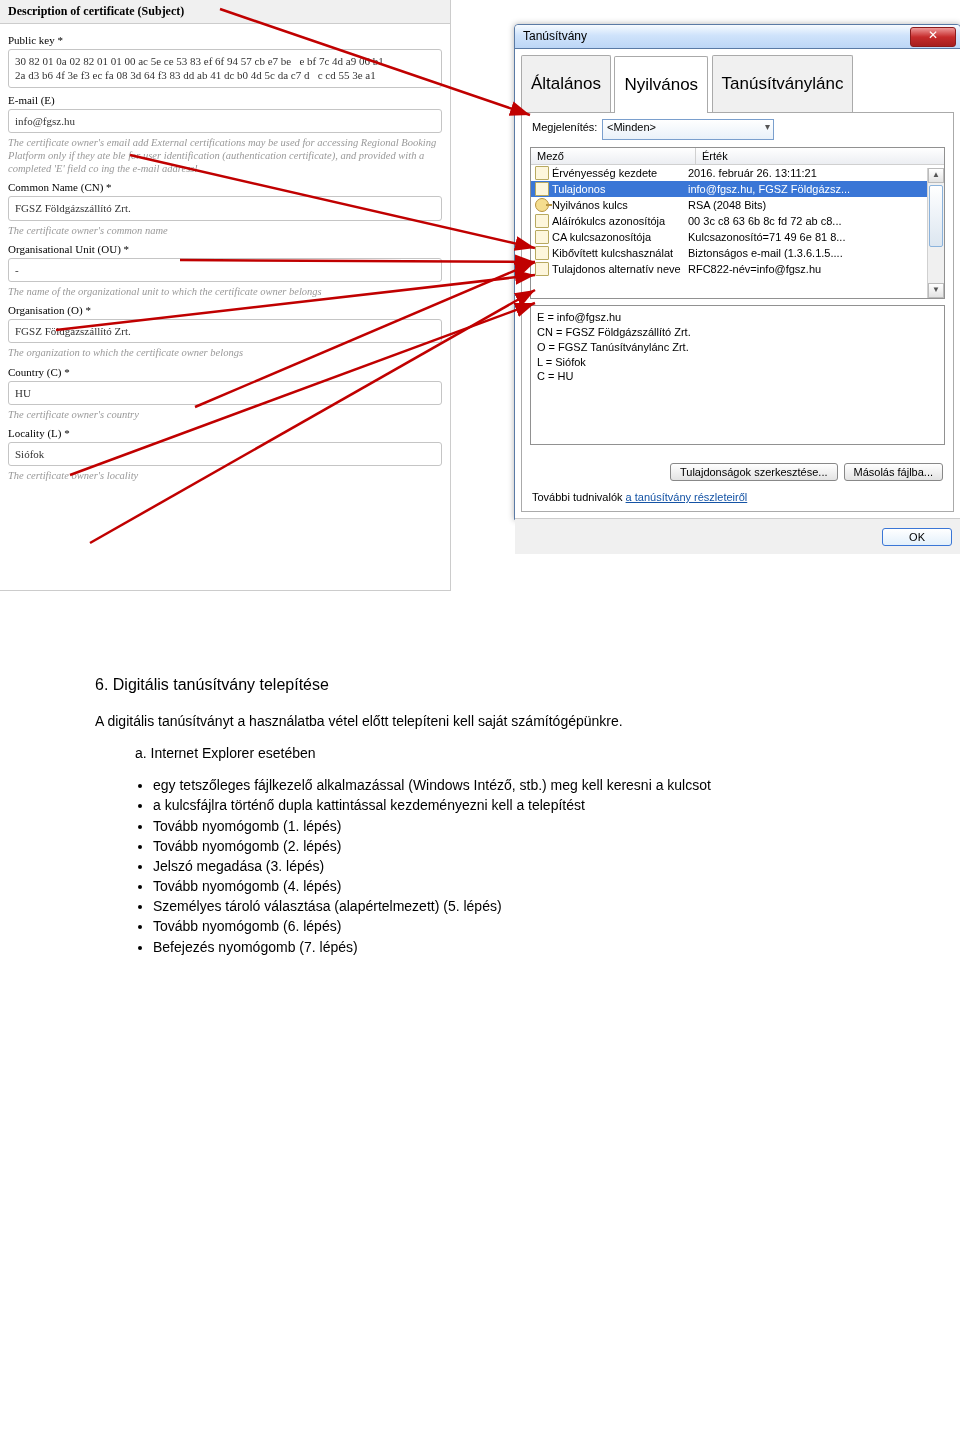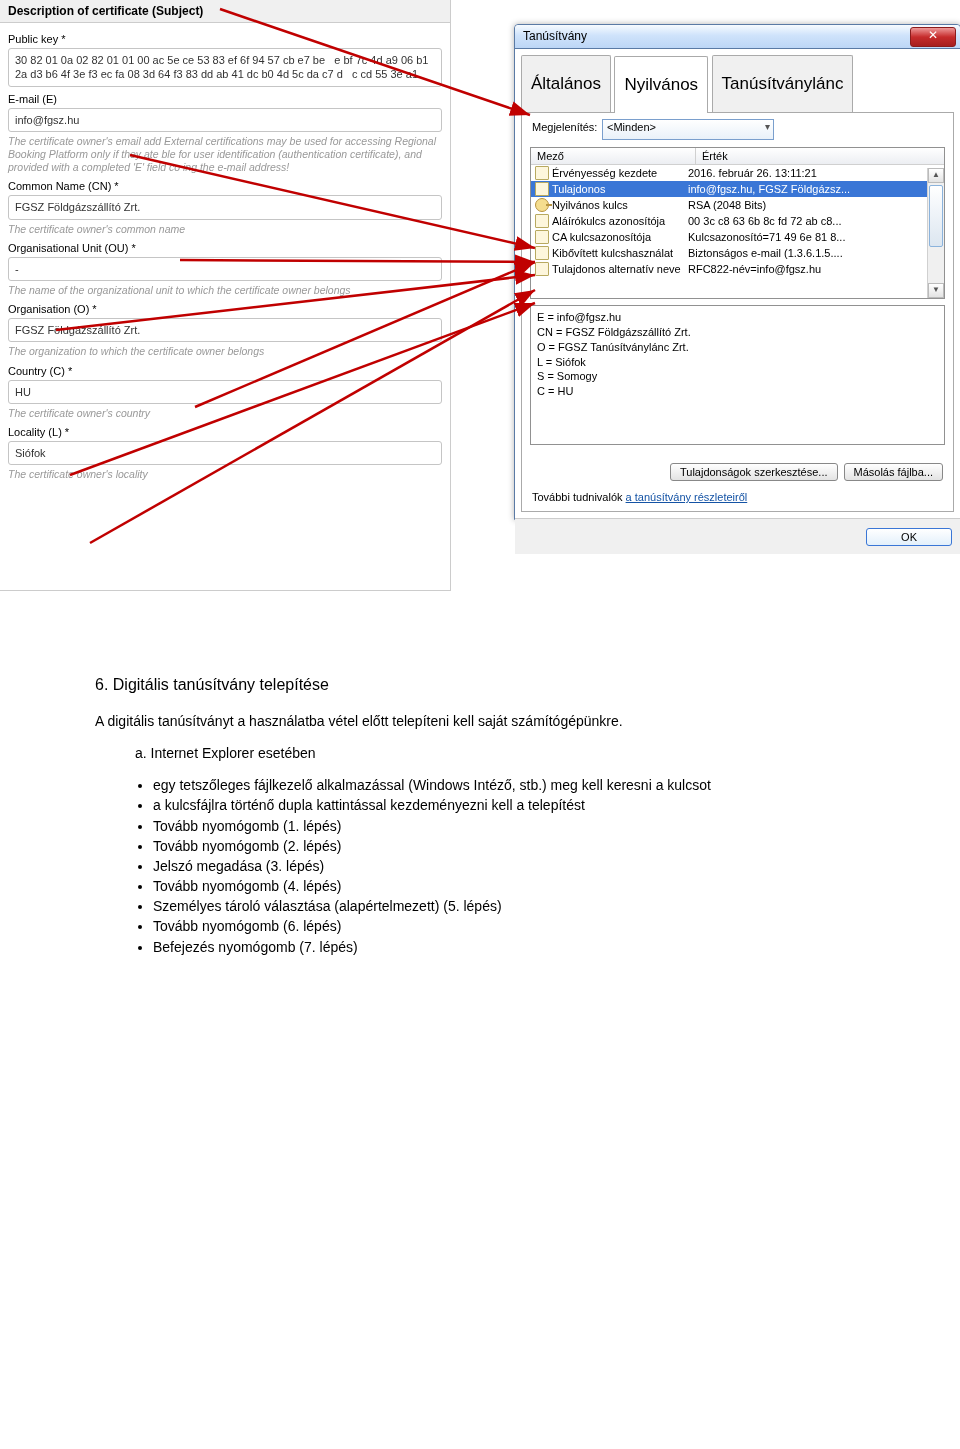--- a/index.html
+++ b/index.html
@@ -1,18 +1,18 @@
 <!DOCTYPE html>
 <html><head>
 <meta charset="utf-8">
 <style>
   html,body{margin:0;padding:0;font-family:Arial,Helvetica,sans-serif;background:#fff;color:#000}
   body{width:960px;position:relative}
   .top-area{position:relative;height:605px}
-  .form-panel{position:absolute;left:0;top:0;width:450px;height:590px;background:#fff;border-right:1px solid #ccc;border-bottom:1px solid #ccc;font-family:Liberation Sans, sans-serif}
+  .form-panel{position:absolute;left:0;top:0;width:450px;height:590px;background:#fff;border-right:1px solid #ccc;border-bottom:1px solid #ccc;font-family:Liberation Serif, serif}
   .form-header{background:#f0f0f0;border-bottom:1px solid #ccc;padding:4px 8px;font-weight:bold;font-size:12px}
   .form-content{padding:4px 8px}
   .fld-label{font-size:11px;color:#000;margin-top:6px}
   .fld-input{border:1px solid #c5c5c5;border-radius:3px;padding:4px 6px;font-size:11px;color:#333;margin-top:3px;background:#fff;line-height:1.3}
   .fld-help{font-size:10.5px;font-style:italic;color:#999;margin-top:3px;line-height:1.25}
   .cert-dialog{position:absolute;left:514px;top:24px;width:445px;height:494px;border:1px solid #5a7aa5;border-top-left-radius:4px;border-top-right-radius:4px;box-shadow:0 0 6px rgba(0,0,0,.3);font-family:"Segoe UI",Tahoma,sans-serif}
   .cert-title{background:linear-gradient(#f7fbff,#cfe3fb 45%,#bcd6f6);border-bottom:1px solid #5a7aa5;border-top-left-radius:4px;border-top-right-radius:4px;height:23px;line-height:23px;padding:0 5px 0 8px;font-size:12px;color:#000;position:relative}
   .close-btn{position:absolute;right:4px;top:2px;width:44px;height:18px;background:linear-gradient(#e99,#c62c2c 50%,#a61e1e);border:1px solid #8b1c1c;border-radius:3px;text-align:center;color:#fff;font-size:12px;line-height:15px}
   .tab-row{background:#fff;padding:6px 6px 0 6px}
   .tab{display:inline-block;border:1px solid #aaa;border-bottom:none;padding:18px 9px;font-size:17px;color:#000;position:relative;border-top-left-radius:2px;border-top-right-radius:2px;background:#f0f0f0;margin-right:-1px}
@@ -36,21 +36,21 @@
   .scrollbar{position:absolute;right:0;top:20px;bottom:0;width:16px;background:#f0f0f0;border-left:1px solid #d0d0d0}
   .sb-up,.sb-dn{position:absolute;left:0;right:0;height:15px;background:linear-gradient(#fff,#e3e3e3);border:1px solid #bbb;box-sizing:border-box;text-align:center;font-size:8px;line-height:12px;color:#555}
   .sb-up{top:0}.sb-dn{bottom:0}
   .sb-thumb{position:absolute;left:1px;right:1px;top:17px;height:60px;background:linear-gradient(#fff,#dce6f0);border:1px solid #8bb3dc;border-radius:2px}
   .detail{position:absolute;left:8px;right:8px;top:192px;height:130px;border:1px solid #919191;font-size:11px;background:#fff;padding:4px 6px;line-height:1.35}
   .btn-row{position:absolute;right:10px;bottom:30px;font-size:0}
   .win-btn{display:inline-block;font-size:11px;padding:2px 9px;border:1px solid #888;background:linear-gradient(#fff,#e3e3e3);border-radius:3px;margin-left:6px}
   .more{position:absolute;left:10px;bottom:8px;font-size:11px}
   .more a{color:#1453a5;text-decoration:underline}
   .ok-row{background:#f0f0f0;border-top:1px solid #ccc;padding:8px;text-align:right}
-  .ok-btn{display:inline-block;font-size:11px;padding:2px 34px;border:1px solid #3a76d6;background:linear-gradient(#fff,#e3f0fb);border-radius:3px}
+  .ok-btn{display:inline-block;font-size:11px;padding:2px 26px;border:1px solid #3a76d6;background:linear-gradient(#fff,#e3f0fb);border-radius:3px}
   svg.arrows{position:absolute;left:0;top:0;width:960px;height:605px;pointer-events:none}
   .doc-body{padding:70px 95px 40px 95px;font-size:14px;line-height:1.3}
   .doc-body h2{font-size:16px;font-weight:normal;margin:0 0 16px 0}
   .doc-body p{margin:0 0 14px 0}
   .doc-body ul{margin:4px 0 0 0;padding-left:58px;list-style:disc}
   .doc-body li{margin:0 0 2px 0}
 </style>
 </head>
 <body>
 
@@ -150,21 +150,20 @@
           <div class="sb-thumb"></div>
           <div class="sb-dn">▼</div>
         </div>
       </div>
 
       <div class="detail" id="detail-box">
           <div>E = info@fgsz.hu</div>
           <div>CN = FGSZ Földgázszállító Zrt.</div>
           <div>O = FGSZ Tanúsítványlánc Zrt.</div>
           <div>L = Siófok</div>
-          <div>S = Somogy</div>
           <div>C = HU</div>
         </div>
 
       <div class="btn-row">
         <span class="win-btn">Tulajdonságok szerkesztése...</span>
         <span class="win-btn">Másolás fájlba...</span>
       </div>
       <div class="more">
         <span>További tudnivalók </span><a href="#">a tanúsítvány részleteiről</a>
       </div>

